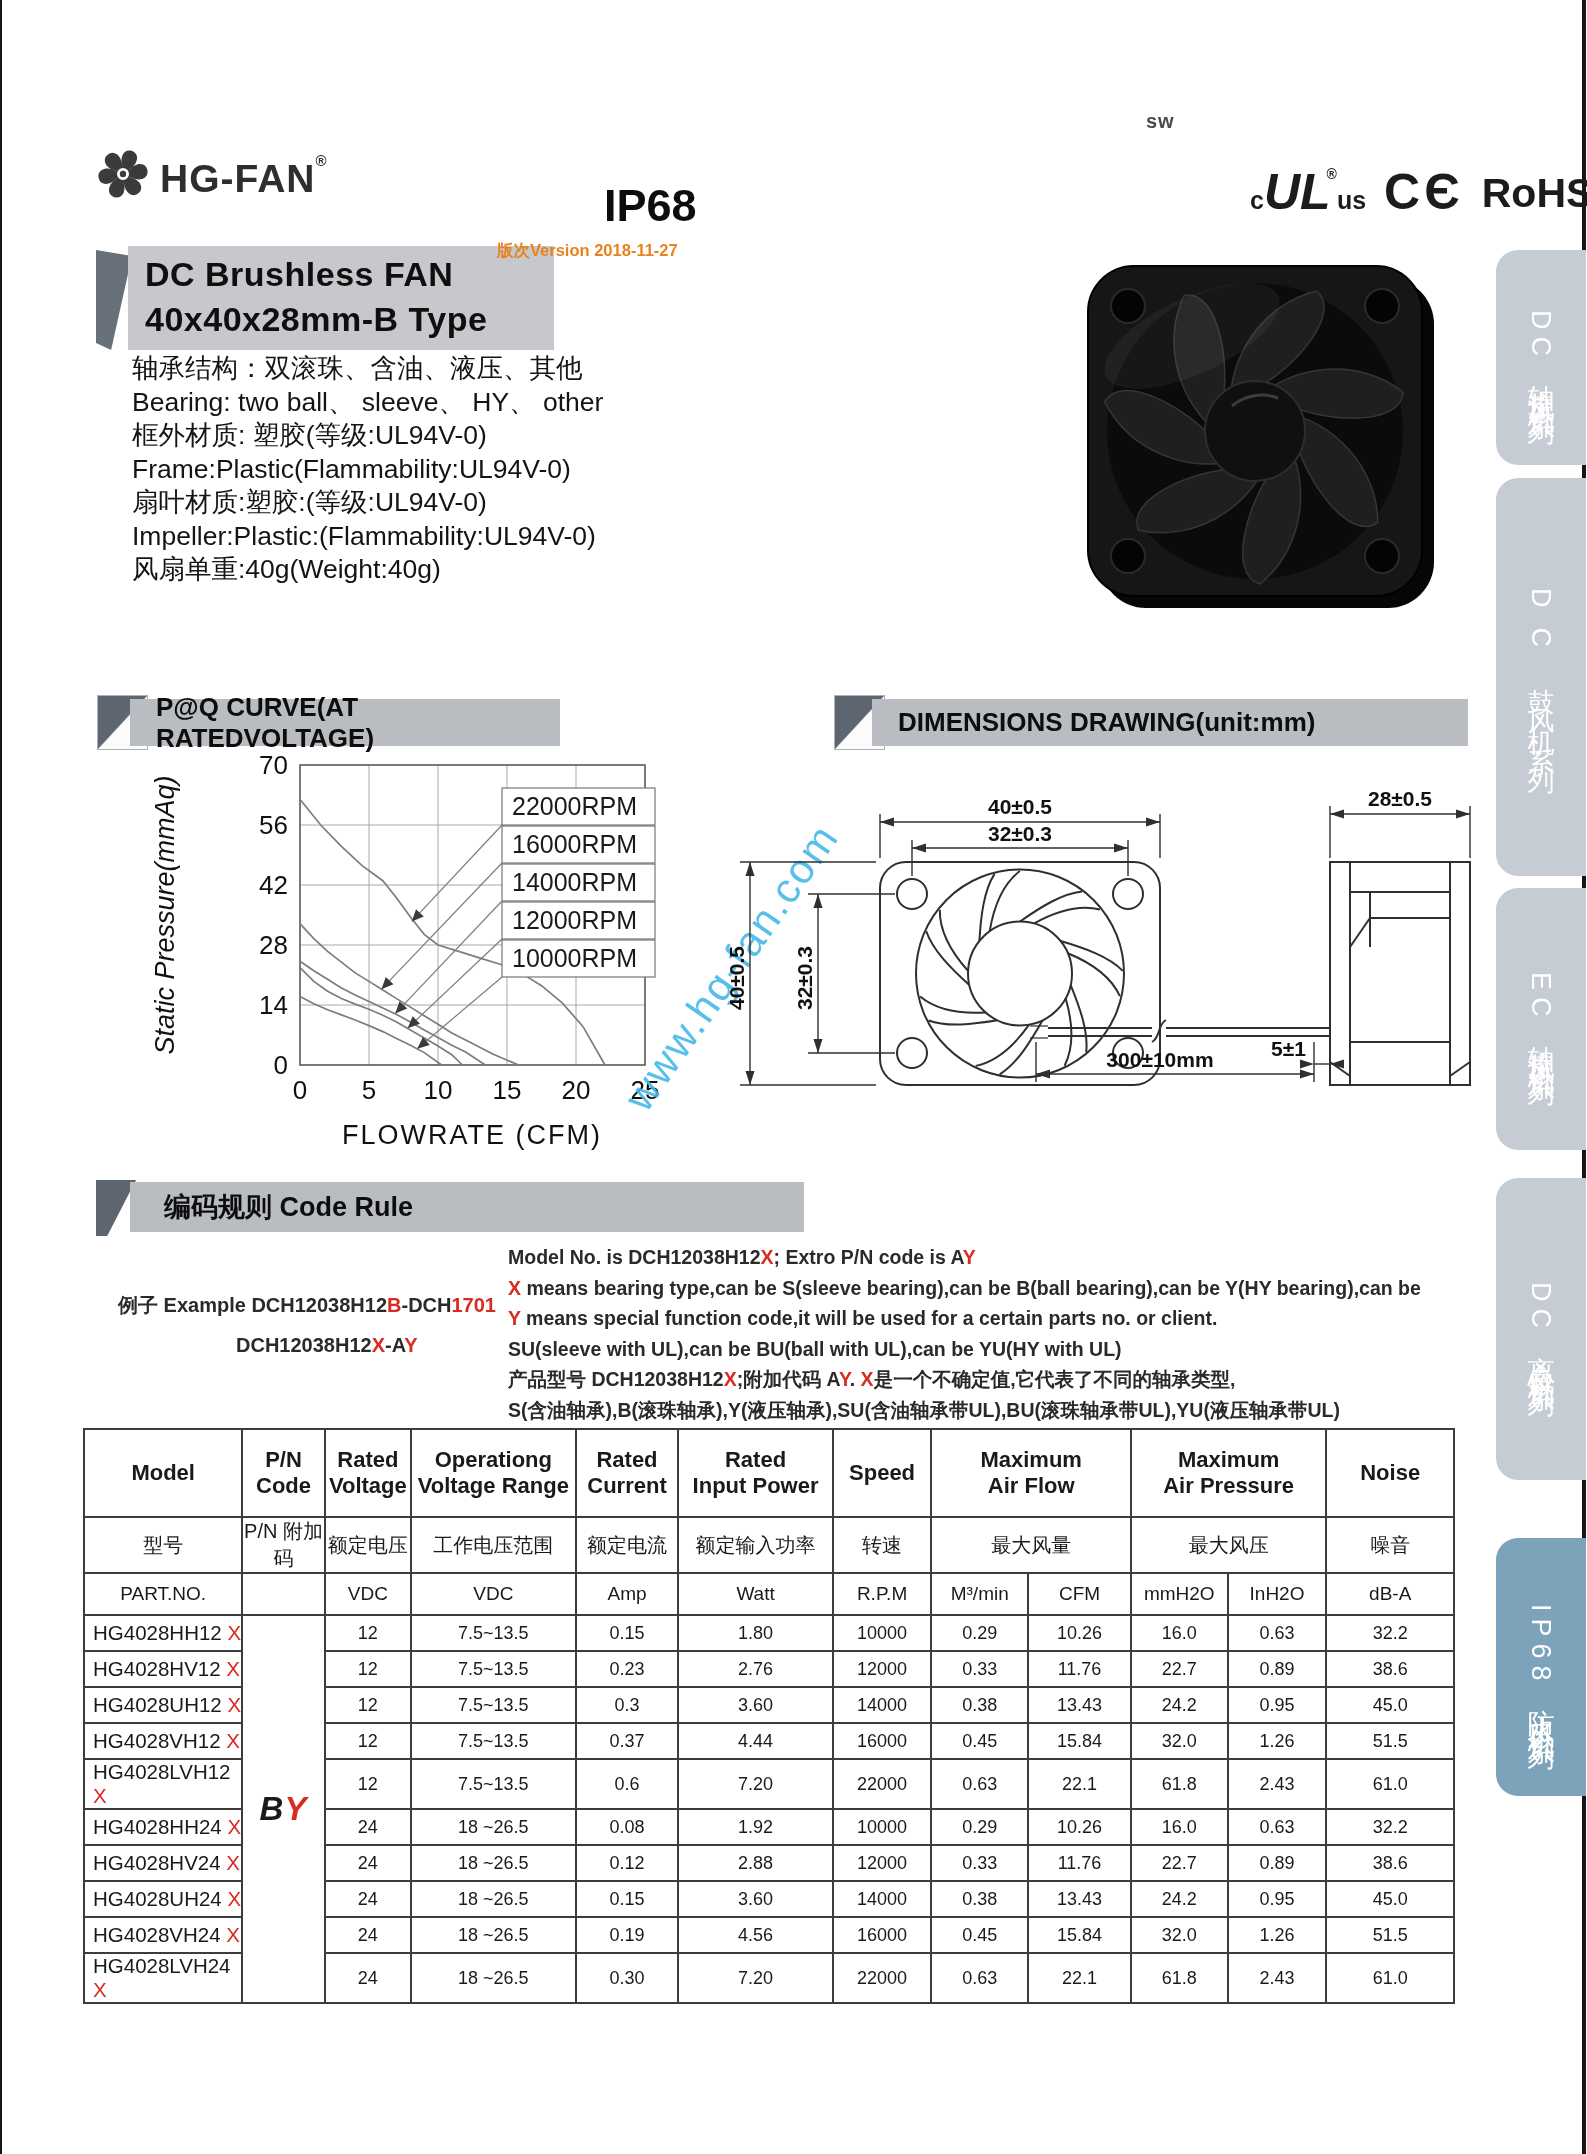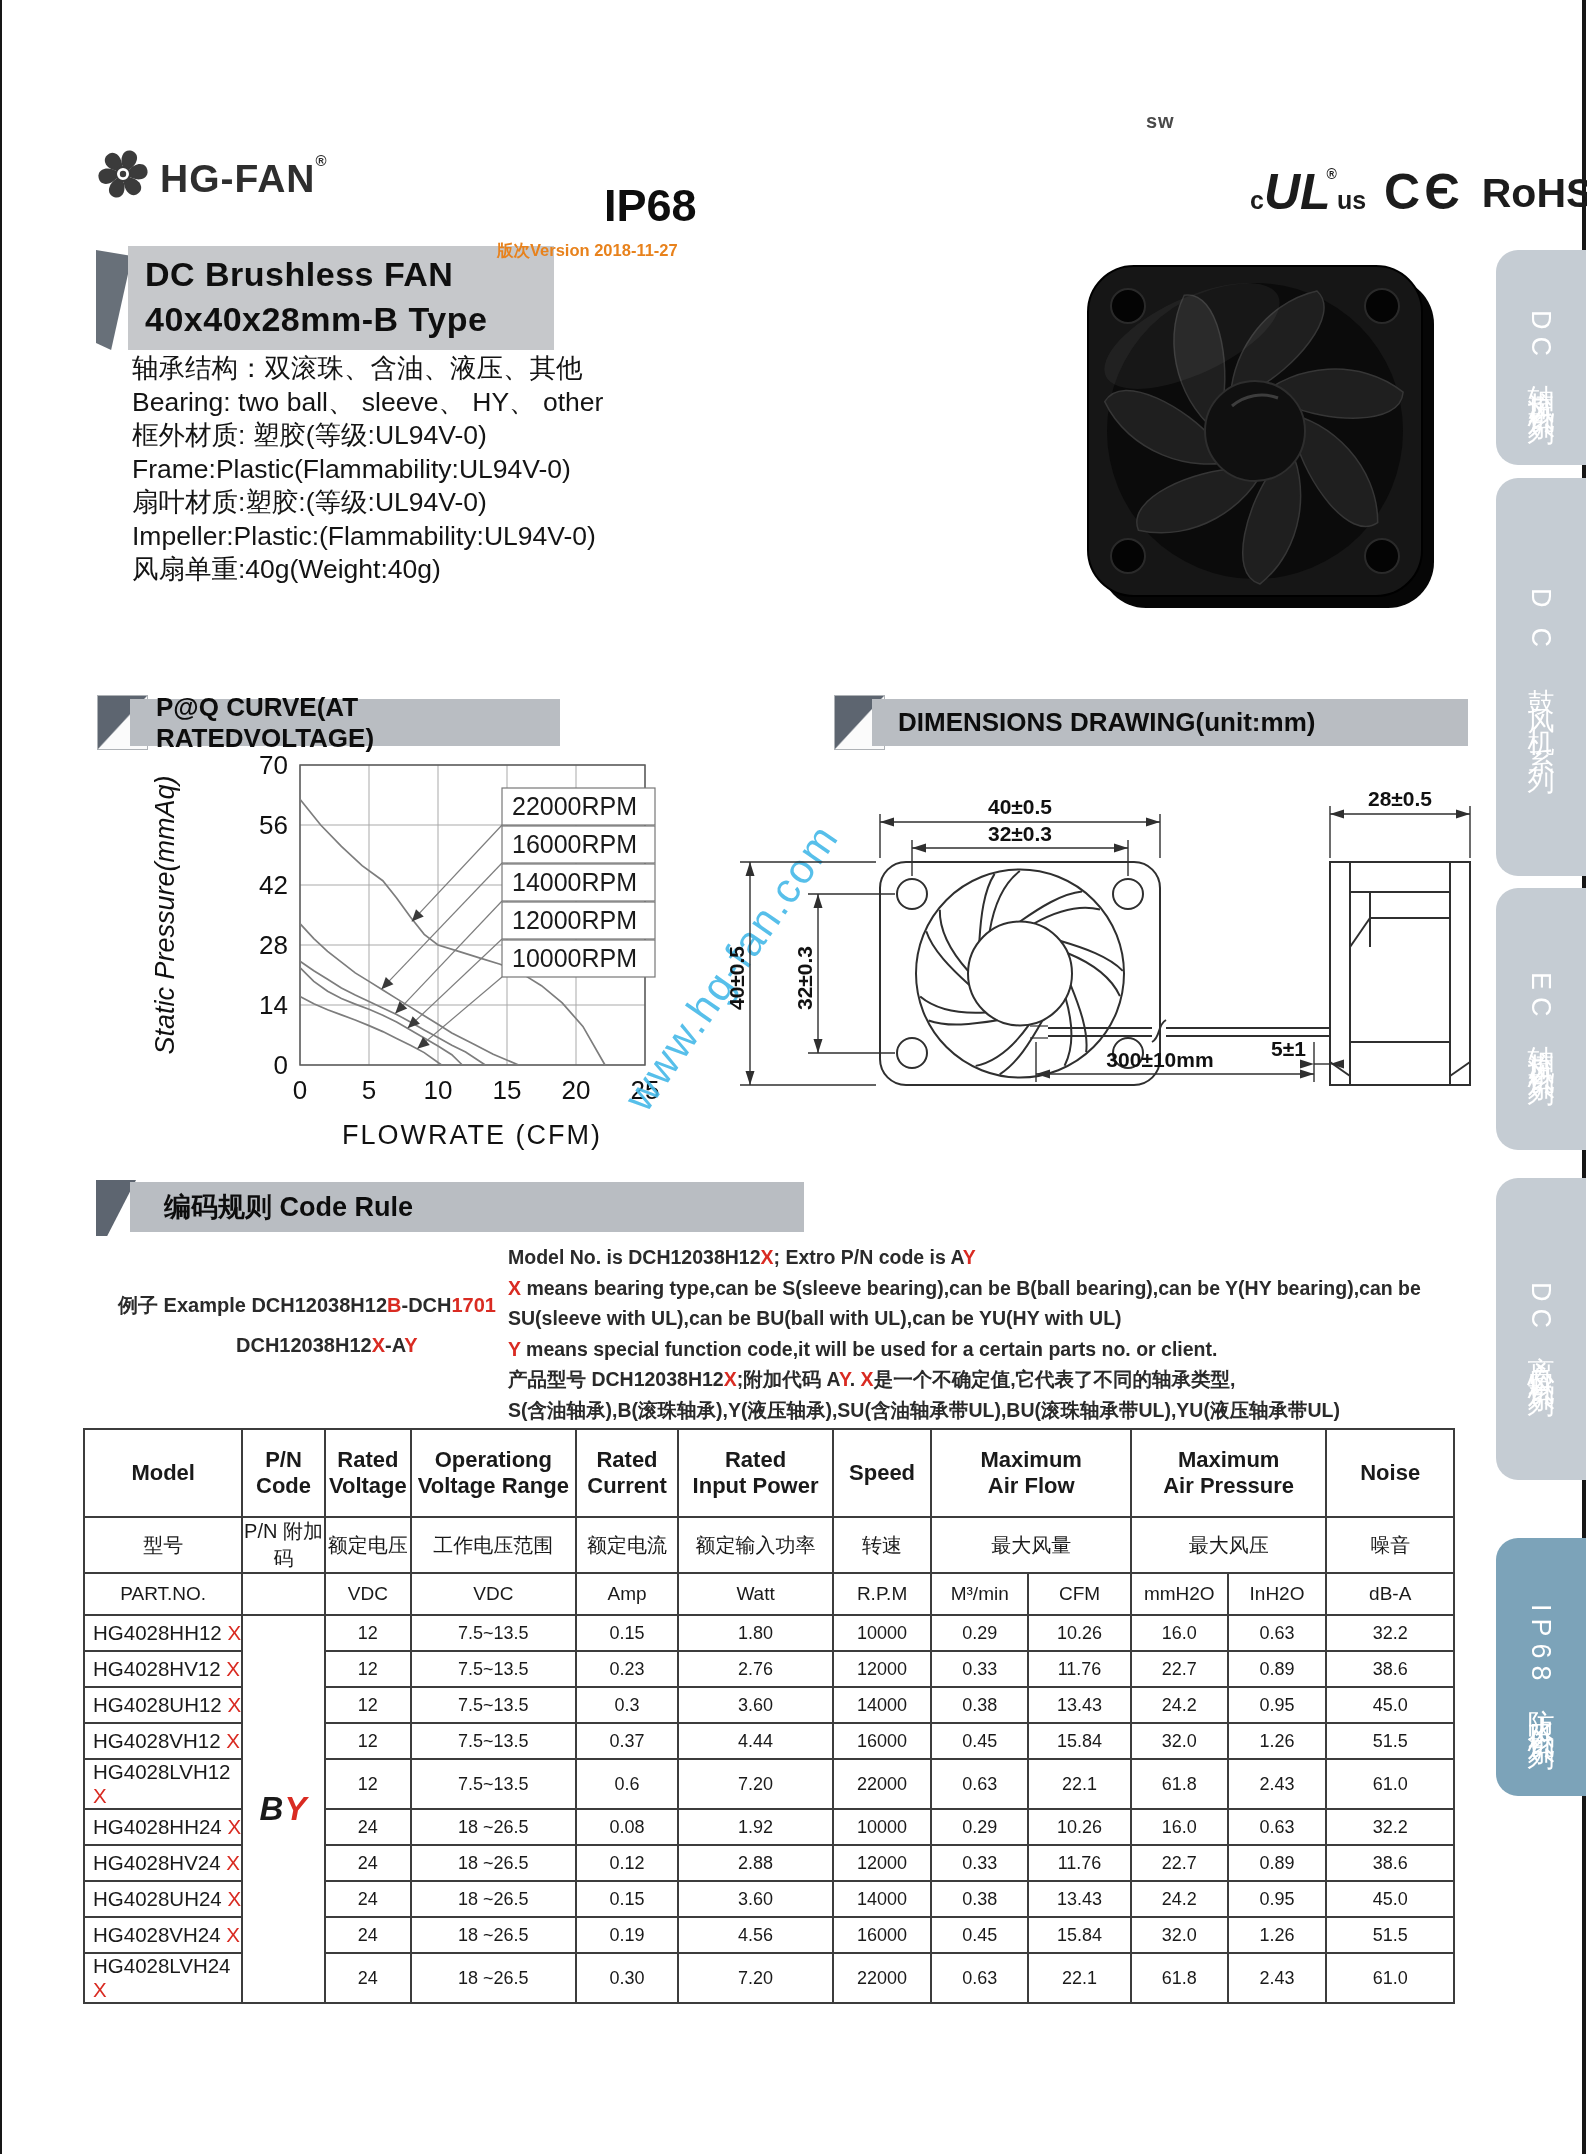--- a/index.html
+++ b/index.html
@@ -324,22 +324,22 @@
 <div class="bar" style="left:130px;top:1182px;width:640px;height:50px;font-size:27px;padding-left:34px;">
     <span>编码规则 Code Rule</span>
   </div>
 <div id="example" class="abs">
   <div class="l1"><span>例子 Example DCH12038H12</span><span class="red">B</span><span>-DCH</span><span class="red">1701</span></div>
   <div class="l2"><span>DCH12038H12</span><span class="red">X</span><span>-A</span><span class="red">Y</span></div>
 </div>
 <div id="paragraph" class="abs">
     <div><span>Model No. is DCH12038H12</span><span class="red">X</span><span>; Extro P/N code  is  A</span><span class="red">Y</span></div>
     <div><span class="red">X</span><span> means bearing type,can be S(sleeve bearing),can be B(ball bearing),can be Y(HY bearing),can be</span></div>
+    <div><span class="red">Y</span><span> means special function code,it will be used for a certain parts no. or client.</span></div>
     <div><span>SU(sleeve with UL),can be BU(ball with UL),can be YU(HY with UL)</span></div>
-    <div><span class="red">Y</span><span> means special function code,it will be used for a certain parts no. or client.</span></div>
     <div><span>产品型号 DCH12038H12</span><span class="red">X</span><span>;附加代码 A</span><span class="red">Y</span><span>. </span><span class="red">X</span><span>是一个不确定值,它代表了不同的轴承类型,</span></div>
     <div><span>S(含油轴承),B(滚珠轴承),Y(液压轴承),SU(含油轴承带UL),BU(滚珠轴承带UL),YU(液压轴承带UL)</span></div>
     <div><span class="red">Y</span><span>是一个不确定的值 ，它代表不同特殊风机功能 ，由具体客户或者料号来确定</span></div>
   </div>
 
 <table id="spec-table">
   <colgroup>
     <col style="width:154px">
       <col style="width:80px">
       <col style="width:84px">

